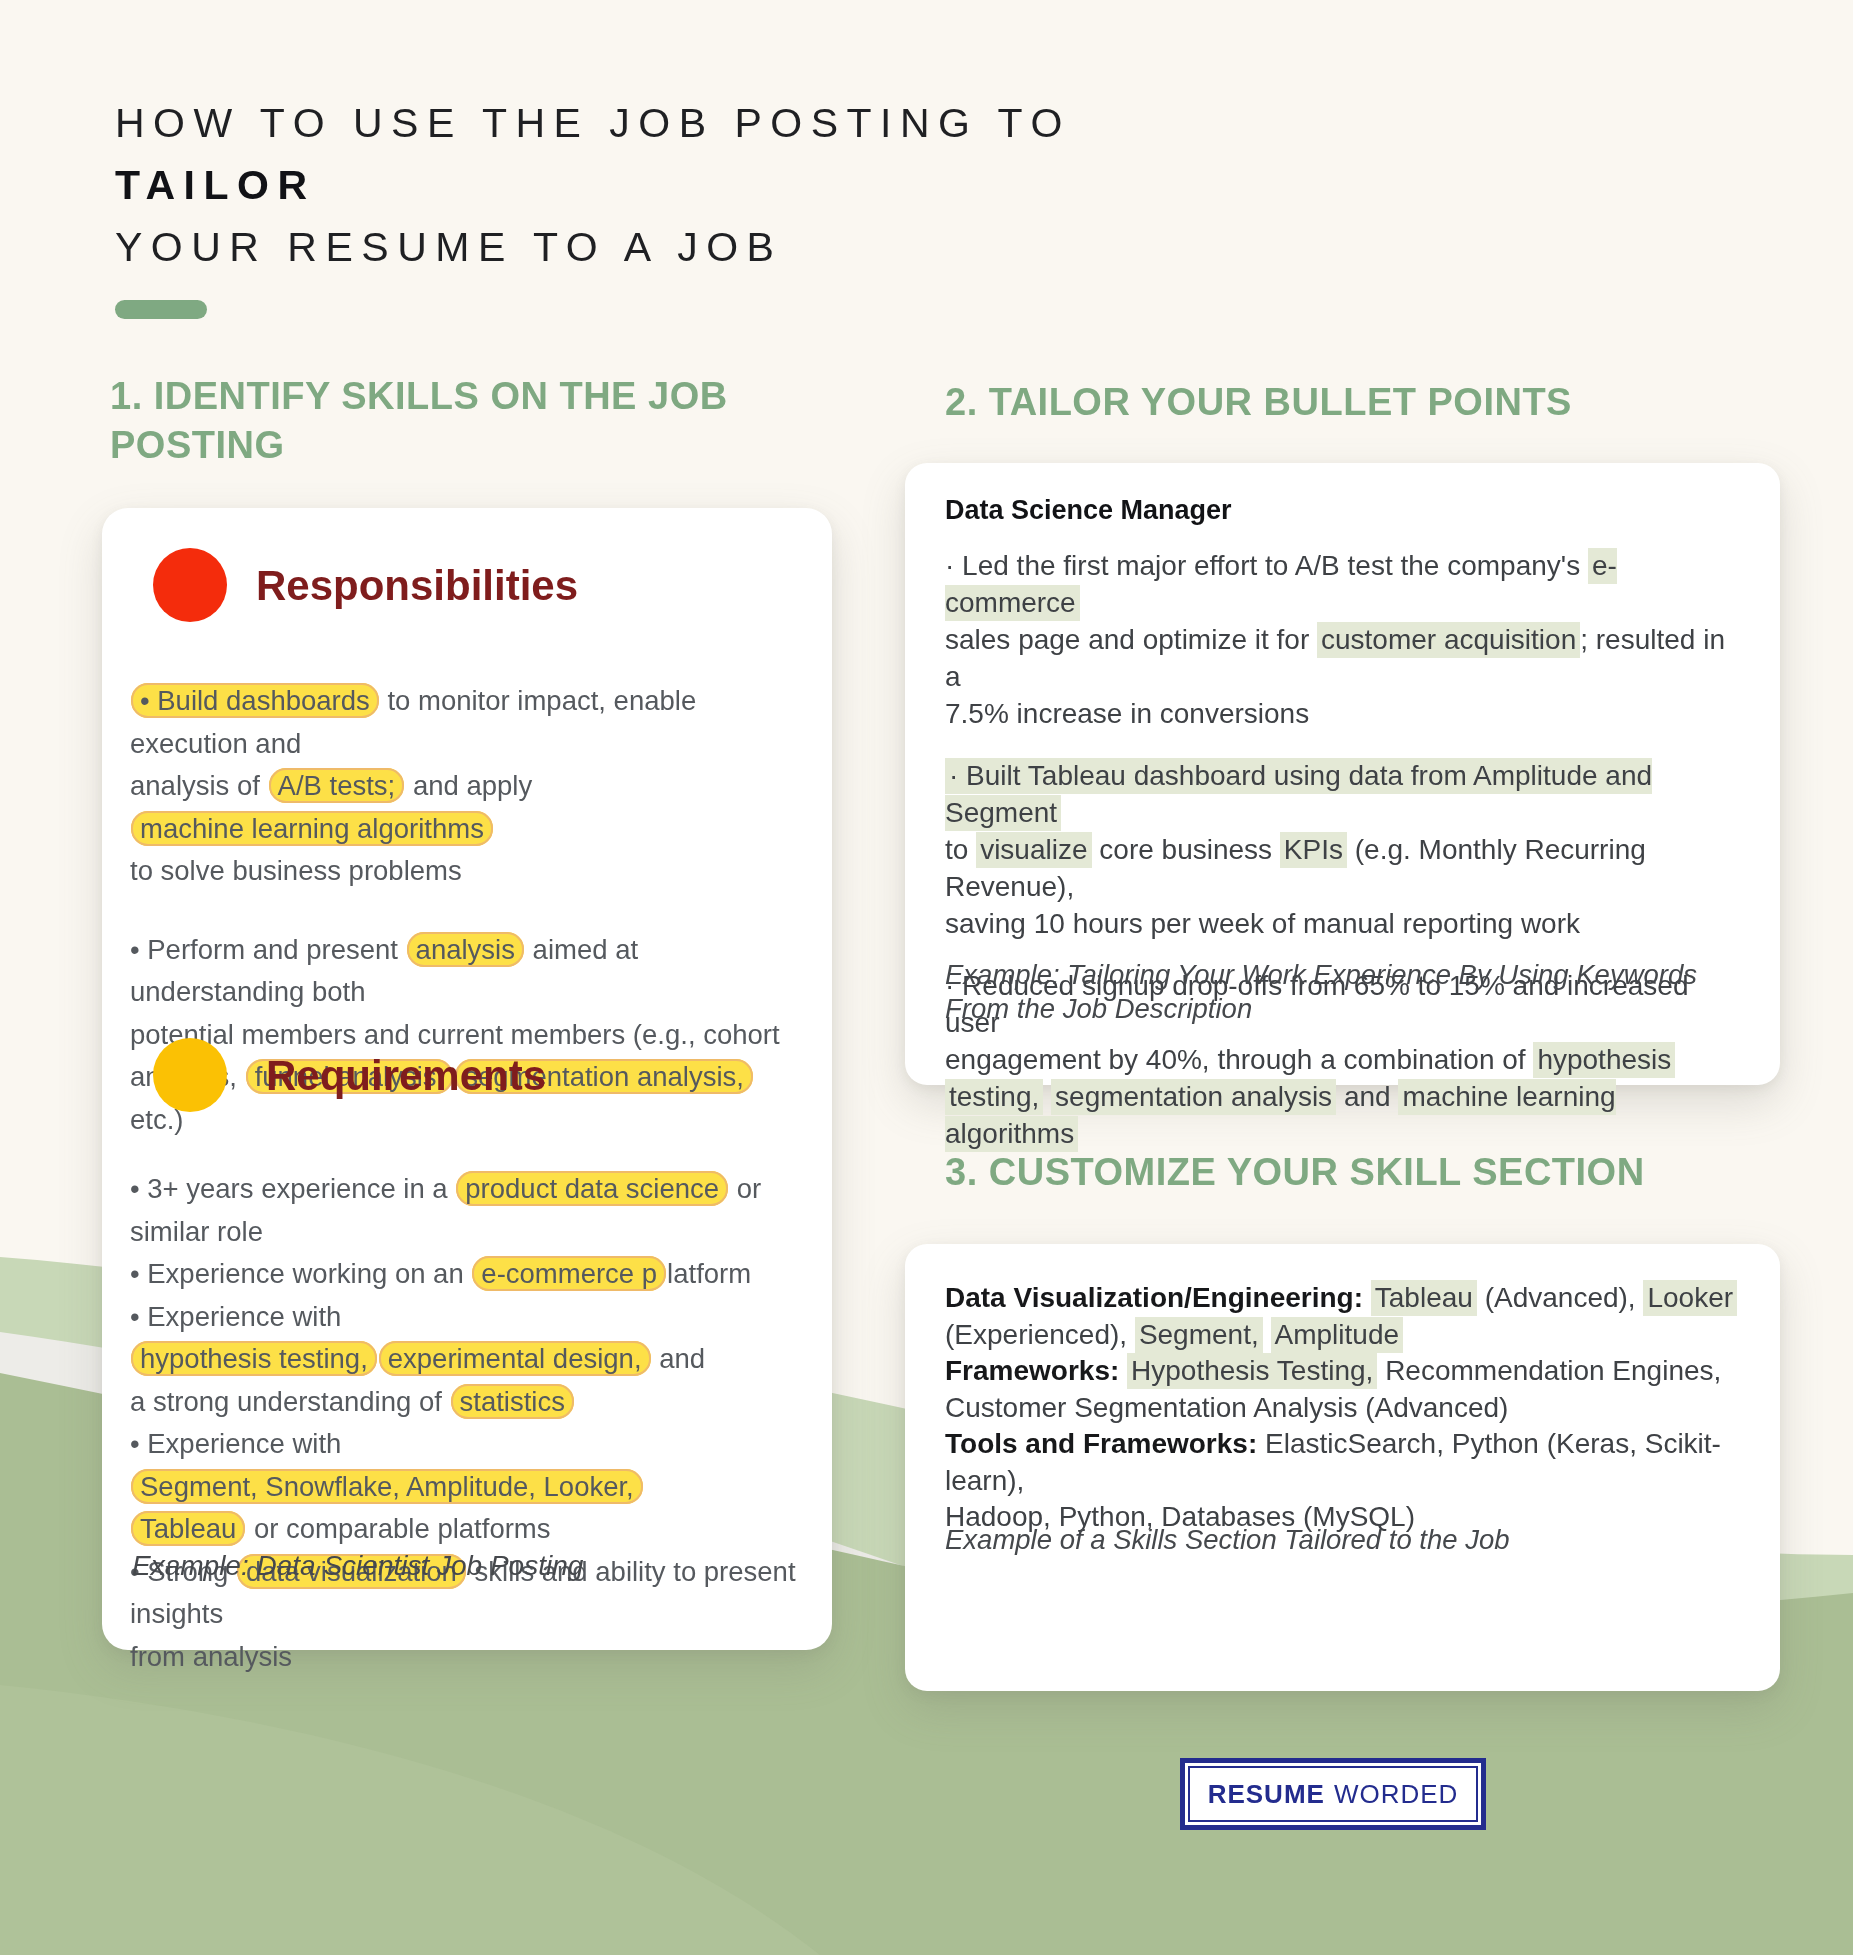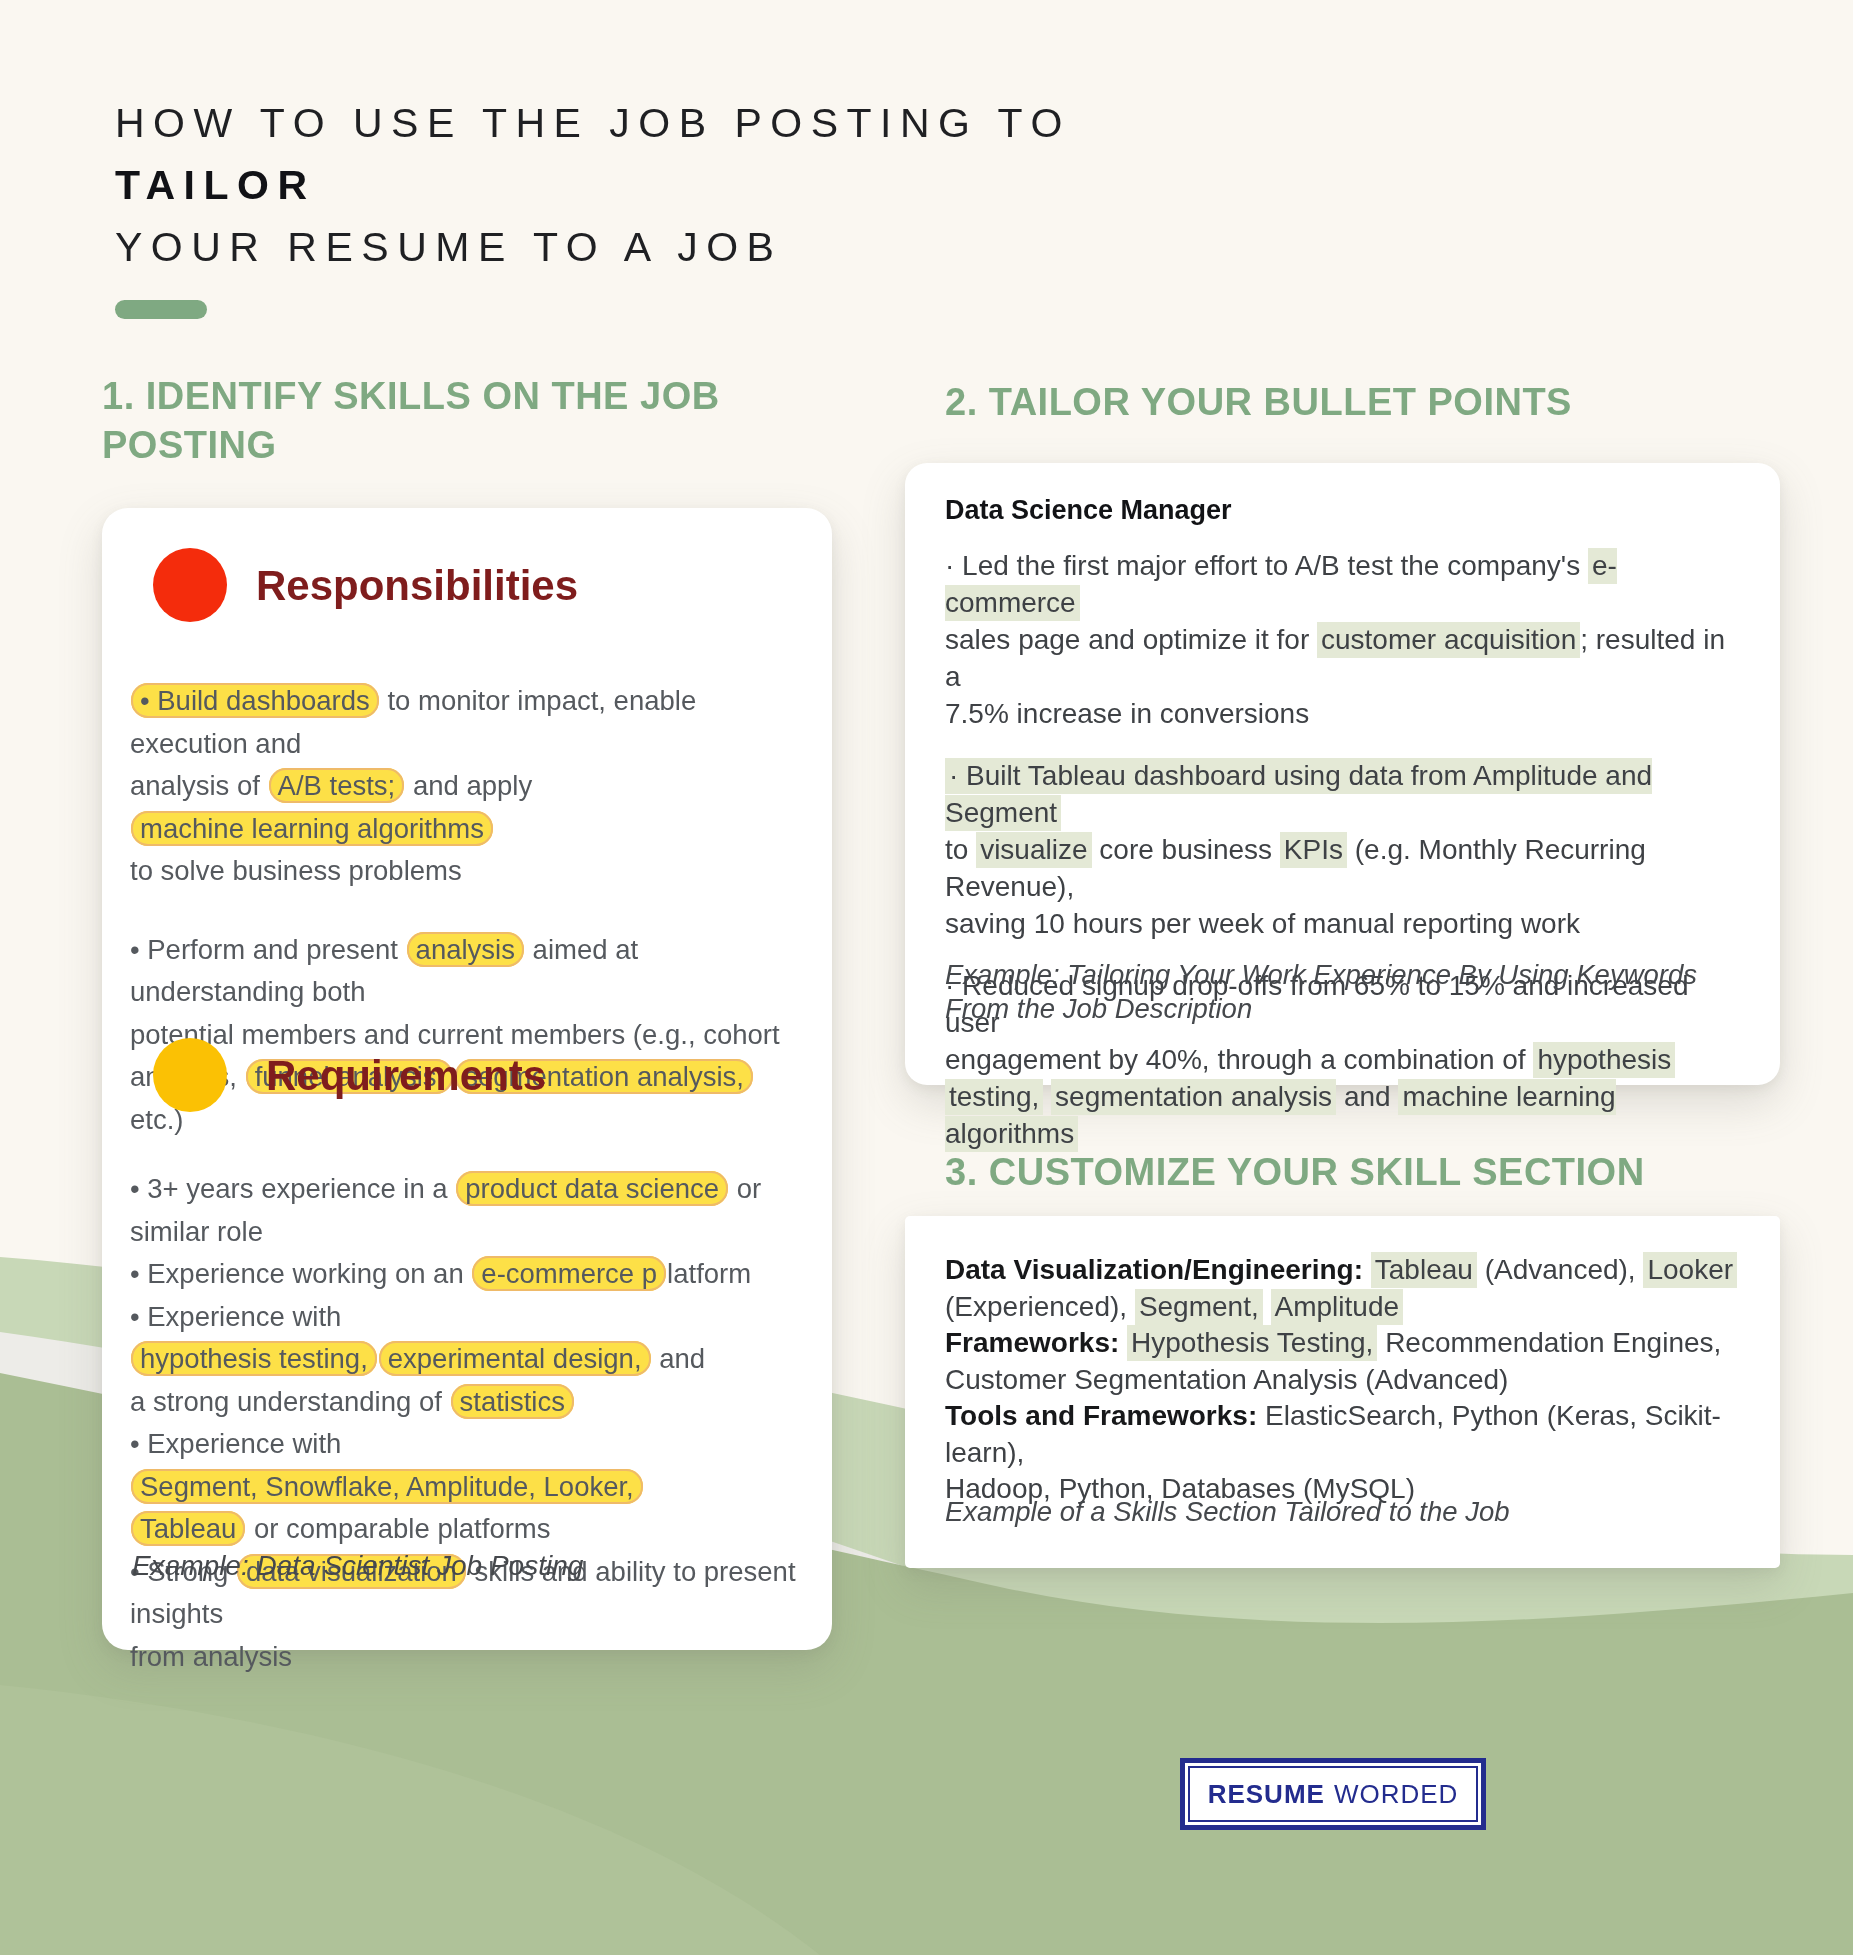--- a/index.html
+++ b/index.html
@@ -10,30 +10,30 @@
   .bg-waves{position:absolute;left:0;top:1195px;width:1853px;height:760px;z-index:0;}
 
   
   .title{position:absolute;left:115px;top:92px;width:1150px;z-index:3;color:#1f2023;
          font-size:41px;letter-spacing:8.5px;line-height:62px;font-weight:400;}
   .title .seg-b{font-weight:700;color:#111216;}
   .title-dash{position:absolute;left:115px;top:300px;width:92px;height:19px;border-radius:10px;background:#7fa982;z-index:3;}
 
   
   .sec-head{position:absolute;z-index:3;color:#7fa982;font-weight:700;font-size:38px;line-height:49px;letter-spacing:.5px;}
-  .sec-head-1{left:102px;top:372px;width:680px;}
+  .sec-head-1{left:110px;top:372px;width:680px;}
   .sec-head-2{left:945px;top:378px;width:820px;}
   .sec-head-3{left:945px;top:1148px;width:820px;}
 
   
   .card{position:absolute;background:#ffffff;border-radius:26px;z-index:2;
         box-shadow:0 18px 45px rgba(110,110,100,.20), 0 4px 12px rgba(110,110,100,.10);}
   .card1{left:102px;top:508px;width:730px;height:1142px;}
   .card2{left:905px;top:463px;width:875px;height:622px;border-radius:22px;}
-  .card3{left:905px;top:1216px;width:875px;height:352px;border-radius:5px;}
+  .card3{left:905px;top:1244px;width:875px;height:447px;border-radius:22px;}
 
   
   .cat-circle{position:absolute;width:74px;height:74px;border-radius:50%;}
   .circle-red{left:51px;top:40px;background:#f42c0c;}
   .circle-yellow{left:51px;top:530px;background:#fbc104;}
   .cat-label{position:absolute;font-size:42px;font-weight:700;color:#7f1d1d;}
   .label-resp{left:154px;top:54px;}
   .label-req{left:164px;top:544px;}
 
   .c1-text{position:absolute;left:28px;width:678px;font-size:27.5px;line-height:42.5px;color:#55595e;}

